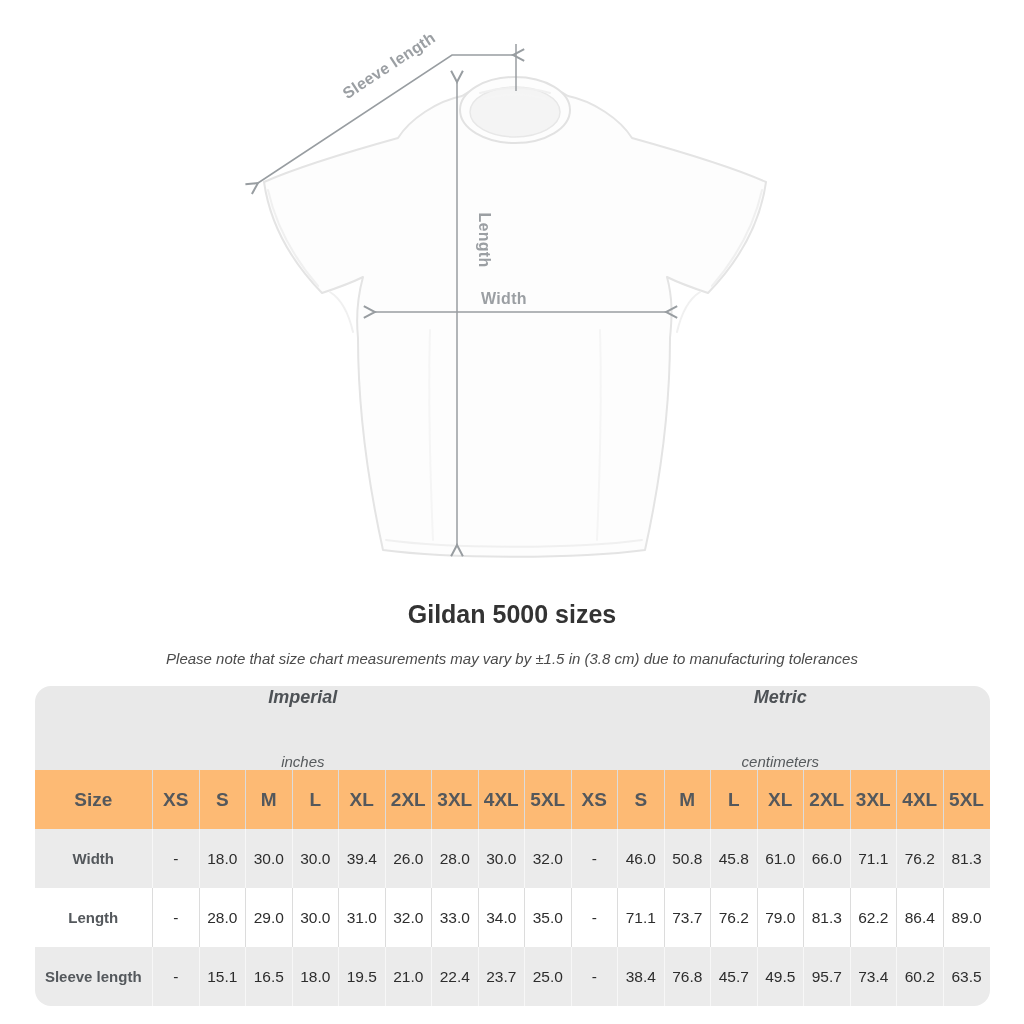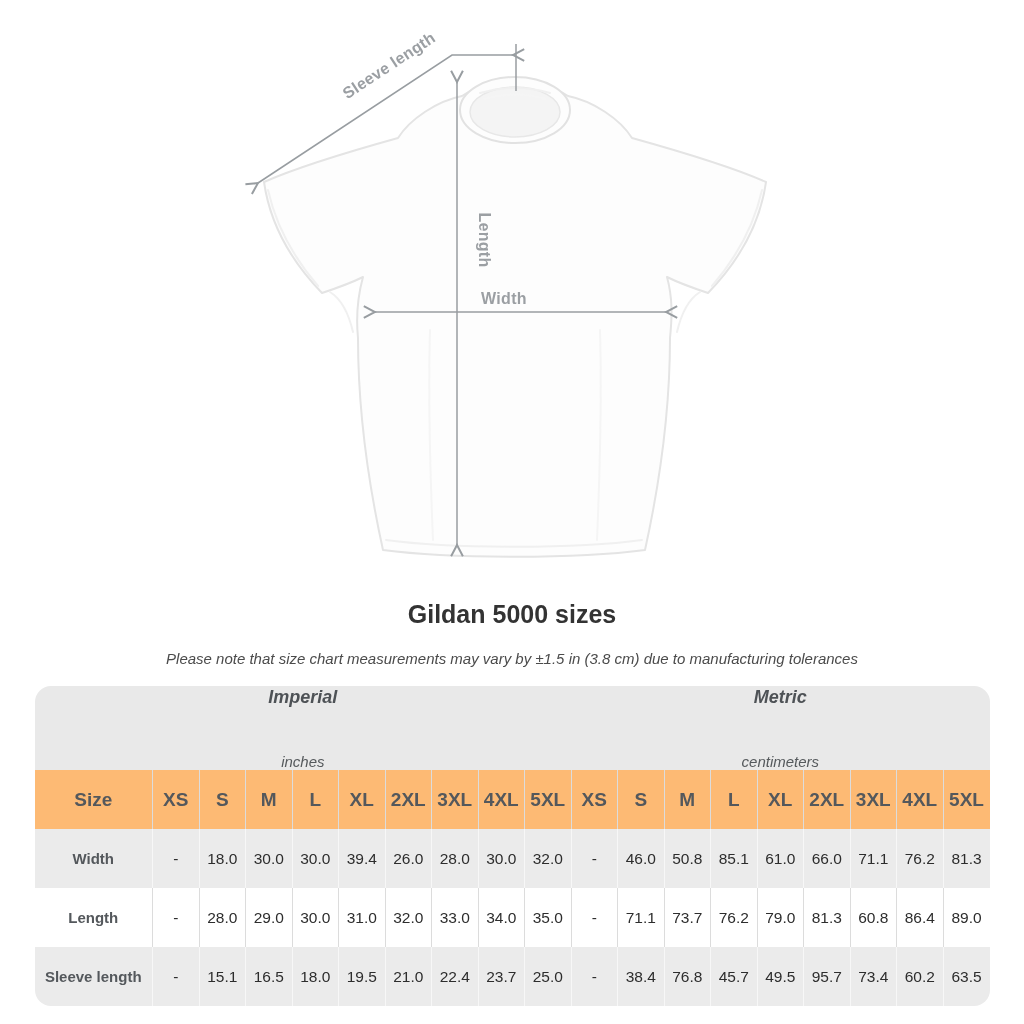--- a/index.html
+++ b/index.html
@@ -170,21 +170,21 @@
           <td>30.0</td>
           <td>30.0</td>
           <td>39.4</td>
           <td>26.0</td>
           <td>28.0</td>
           <td>30.0</td>
           <td>32.0</td>
           <td>-</td>
           <td>46.0</td>
           <td>50.8</td>
-          <td>85.1</td>
+          <td>45.8</td>
           <td>61.0</td>
           <td>66.0</td>
           <td>71.1</td>
           <td>76.2</td>
           <td>81.3</td>
         </tr>
         <tr>
           <th>Length</th>
           <td>-</td>
           <td>28.0</td>
@@ -194,21 +194,21 @@
           <td>32.0</td>
           <td>33.0</td>
           <td>34.0</td>
           <td>35.0</td>
           <td>-</td>
           <td>71.1</td>
           <td>73.7</td>
           <td>76.2</td>
           <td>79.0</td>
           <td>81.3</td>
-          <td>60.8</td>
+          <td>62.2</td>
           <td>86.4</td>
           <td>89.0</td>
         </tr>
         <tr class="stripe">
           <th>Sleeve length</th>
           <td>-</td>
           <td>15.1</td>
           <td>16.5</td>
           <td>18.0</td>
           <td>19.5</td>

